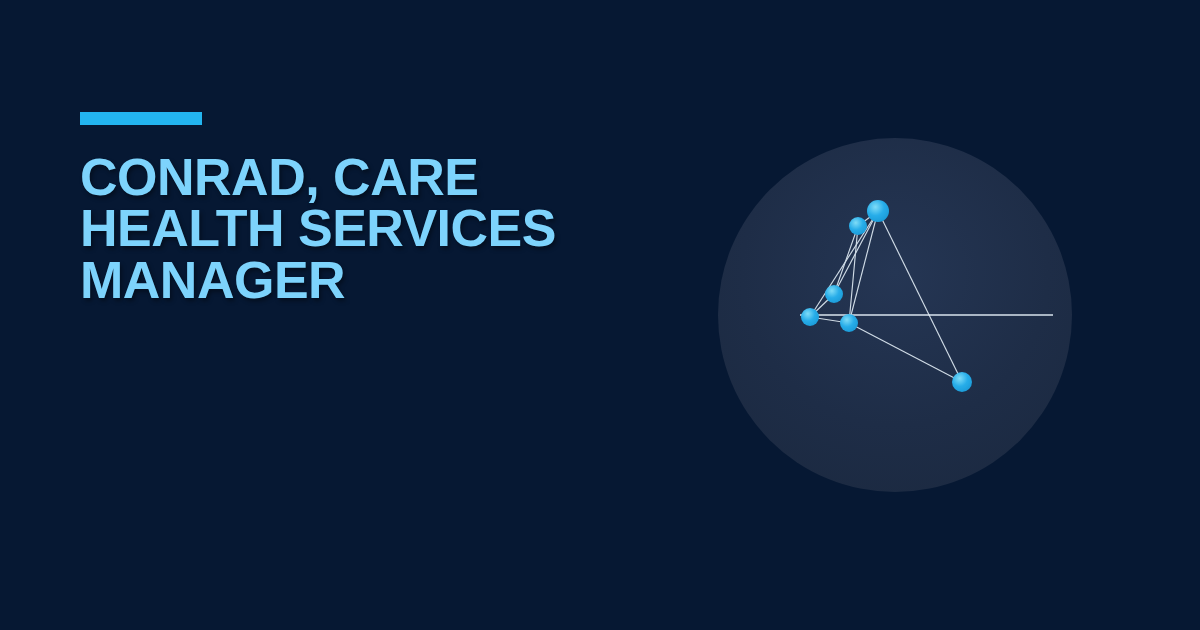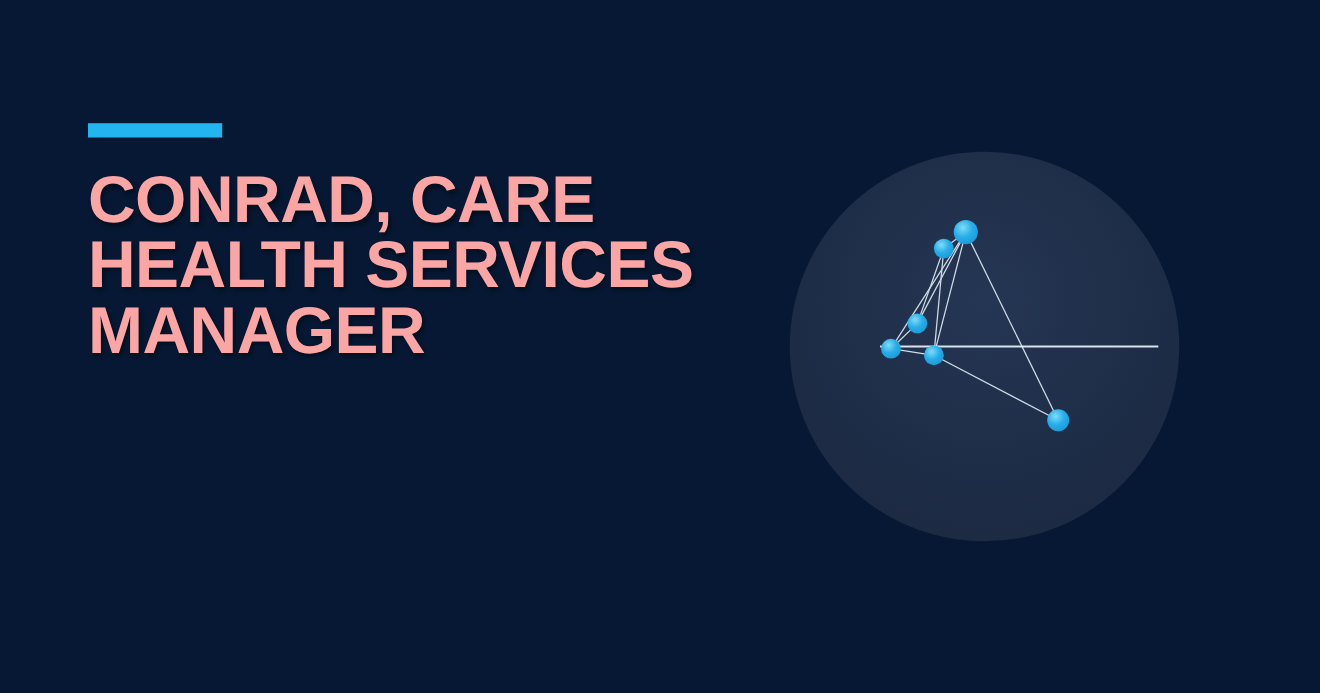--- a/index.html
+++ b/index.html
@@ -44,24 +44,24 @@
 
   .accent-bar {
     width: 122px;
     height: 13px;
     background: #23B5F0;
     margin-bottom: 27px;
   }
 
   .headline {
     margin: 0;
-    color: #fca5a5;
+    color: #7dd3fc;
     font-family: "Liberation Sans", sans-serif;
     font-weight: 700;
-    font-size: 60px;
+    font-size: 52px;
     line-height: 0.99;
     letter-spacing: -0.5px;
     text-transform: uppercase;
     text-shadow: 2px 3px 4px rgba(0, 0, 0, 0.38);
     white-space: pre-line;
   }
 </style>
 </head>
 <body>
 

